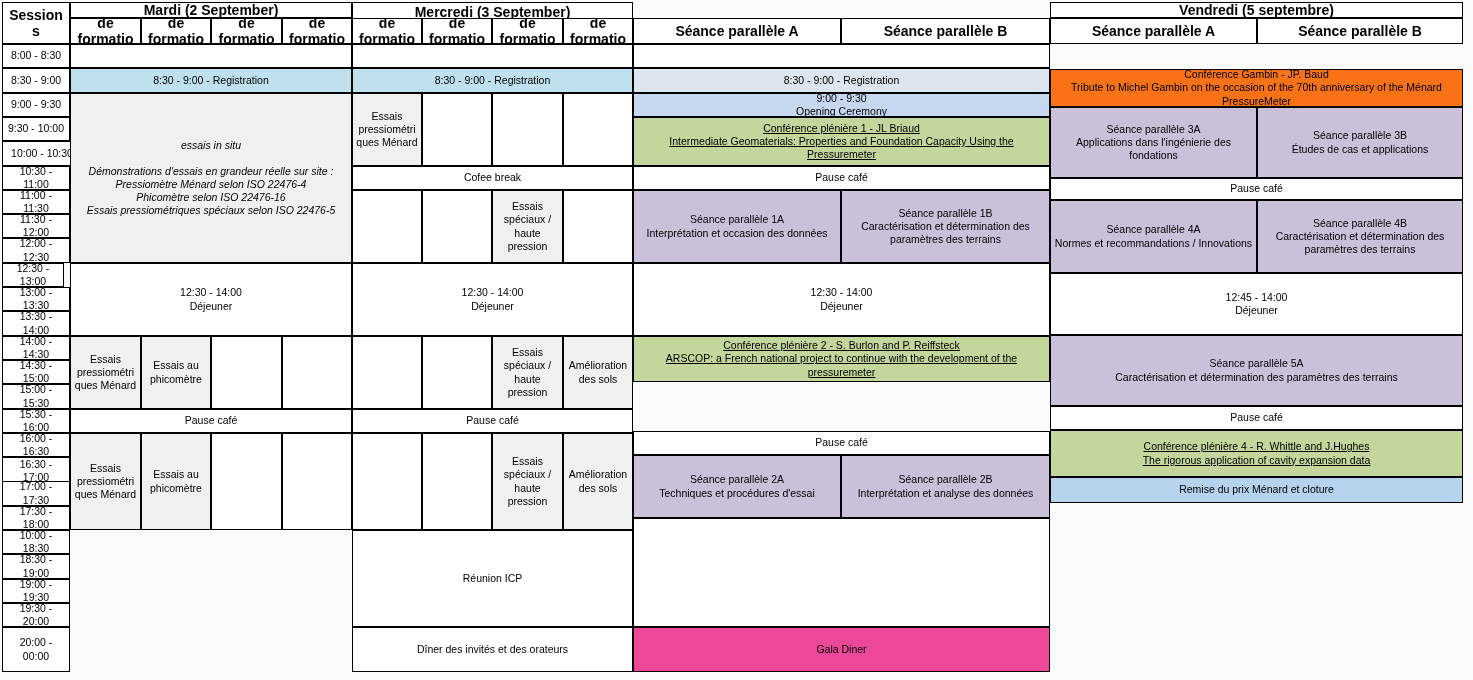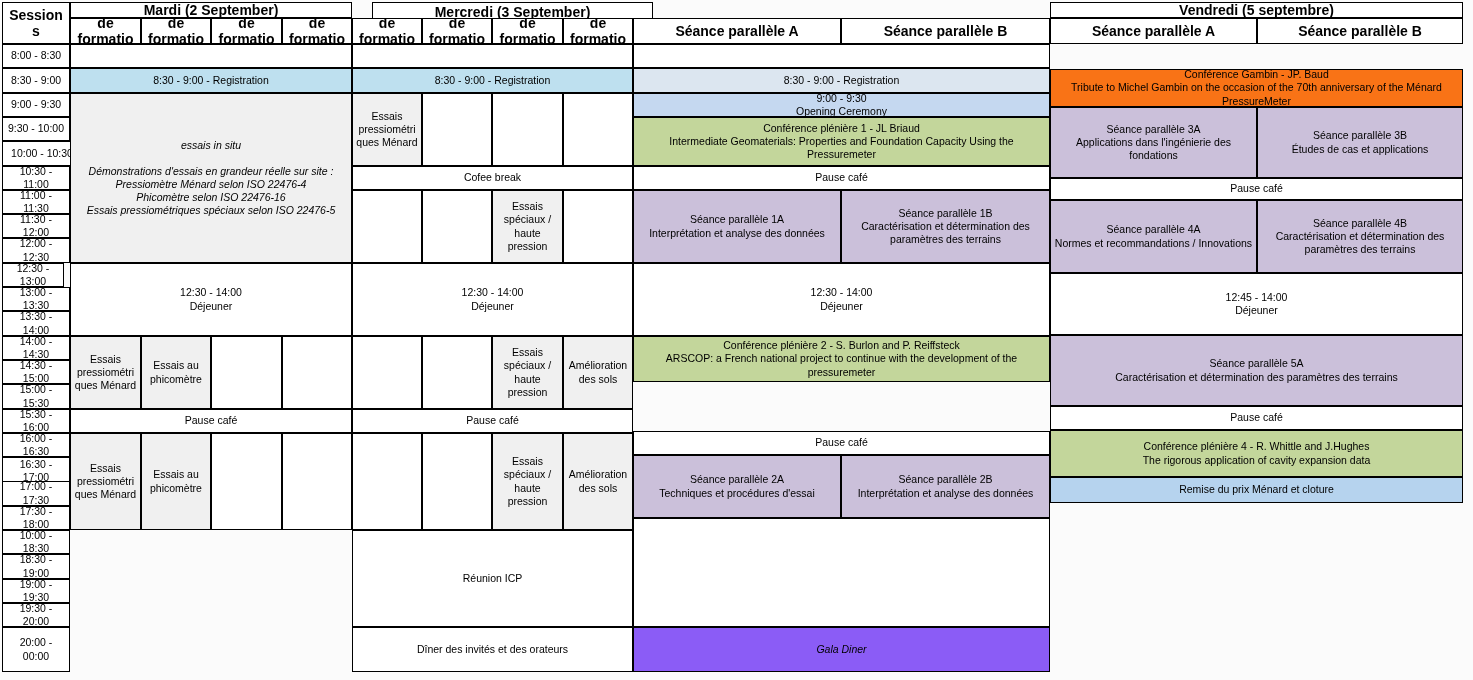--- a/index.html
+++ b/index.html
@@ -10,34 +10,34 @@
      font-size:10.5px;line-height:1.25;white-space:pre-line;padding:1px 3px;
      overflow:hidden;overflow-wrap:break-word;word-break:break-word;}
   .hd{font-weight:700;font-size:14px;line-height:1.15;}
   .time{font-size:10.5px;}
   .italic{font-style:italic;}
   .grey{background:#F0F0F0;}
   .cyan{background:#BEE0EF;}
   .paleblue{background:#DCE6F0;}
   .blue{background:#C5D8F0;}
   .skyblue{background:#B6D3EE;}
-  .green{background:#C3D69B;}
-  .gala{background:#8b5cf6;font-style:italic;}
+  .green{background:#C3D69B;text-decoration:underline;}
+  .gala{background:#ec4899;}
   .purple{background:#CBC0DA;}
   .orange{background:#f97316;}
 </style>
 </head>
 <body>
 
 <div id="stage">
 
   <div class="c hd" style="left:2px;top:2px;width:68px;height:42px">Sessions</div>
 
   <div class="c hd" style="left:70px;top:2px;width:282px;height:16px">Mardi (2 September)</div>
-  <div class="c hd" style="left:372px;top:2px;width:281px;height:20px">Mercredi (3 September)</div>
+  <div class="c hd" style="left:352px;top:2px;width:281px;height:20px">Mercredi (3 September)</div>
   <div class="c hd" style="left:1050px;top:2px;width:413px;height:16px">Vendredi (5 septembre)</div>
 
   <div class="c hd" style="left:70px;top:18px;width:71px;height:26px">Atelier de formation 1</div>
   <div class="c hd" style="left:141px;top:18px;width:70px;height:26px">Atelier de formation 2</div>
   <div class="c hd" style="left:211px;top:18px;width:71px;height:26px">Atelier de formation 3</div>
   <div class="c hd" style="left:282px;top:18px;width:70px;height:26px">Atelier de formation 4</div>
 
   <div class="c hd" style="left:352px;top:18px;width:70px;height:26px">Atelier de formation 1</div>
   <div class="c hd" style="left:422px;top:18px;width:70px;height:26px">Atelier de formation 2</div>
   <div class="c hd" style="left:492px;top:18px;width:71px;height:26px">Atelier de formation 3</div>
@@ -120,21 +120,21 @@
   <div class="c" style="left:352px;top:627px;width:281px;height:45px">Dîner des invités et des orateurs</div>
 
   <div class="c" style="left:633px;top:44px;width:417px;height:24px"></div>
   <div class="c paleblue" style="left:633px;top:68px;width:417px;height:25px">8:30 - 9:00 - Registration</div>
   <div class="c blue" style="left:633px;top:93px;width:417px;height:24px">9:00 - 9:30
 Opening Ceremony</div>
   <div class="c green" style="left:633px;top:117px;width:417px;height:49px">Conférence plénière 1 - JL Briaud
 Intermediate Geomaterials: Properties and Foundation Capacity Using the Pressuremeter</div>
   <div class="c" style="left:633px;top:166px;width:417px;height:24px">Pause café</div>
   <div class="c purple" style="left:633px;top:190px;width:208px;height:73px">Séance parallèle 1A
-Interprétation et analyse des données</div>
+Interprétation et occasion des données</div>
   <div class="c purple" style="left:841px;top:190px;width:209px;height:73px">Séance parallèle 1B
 Caractérisation et détermination des paramètres des terrains</div>
   <div class="c" style="left:633px;top:263px;width:417px;height:73px">12:30 - 14:00
 Déjeuner</div>
   <div class="c green" style="left:633px;top:336px;width:417px;height:46px">Conférence plénière 2 - S. Burlon and P. Reiffsteck
 ARSCOP: a French national project to continue with the development of the pressuremeter</div>
   <div class="c" style="left:633px;top:431px;width:417px;height:24px">Pause café</div>
   <div class="c purple" style="left:633px;top:455px;width:208px;height:63px">Séance parallèle 2A
 Techniques et procédures d'essai</div>
   <div class="c purple" style="left:841px;top:455px;width:209px;height:63px">Séance parallèle 2B

